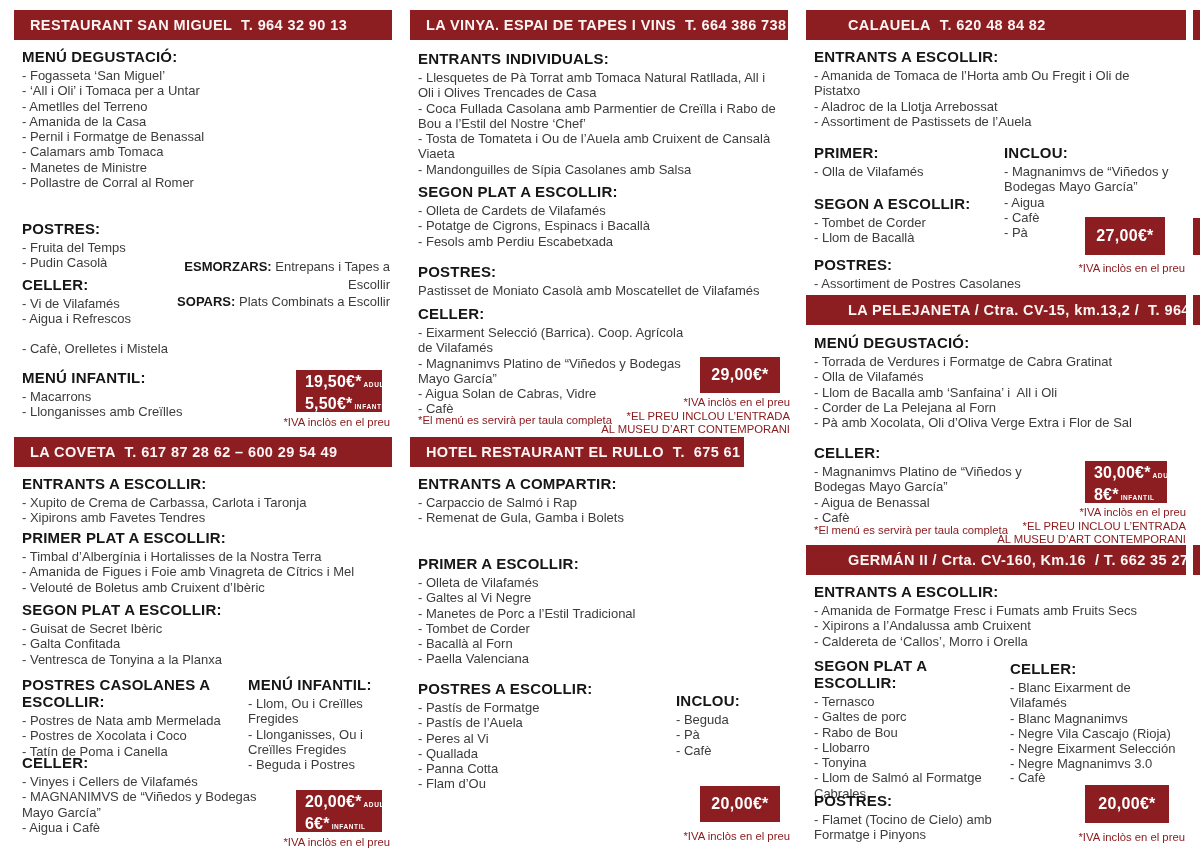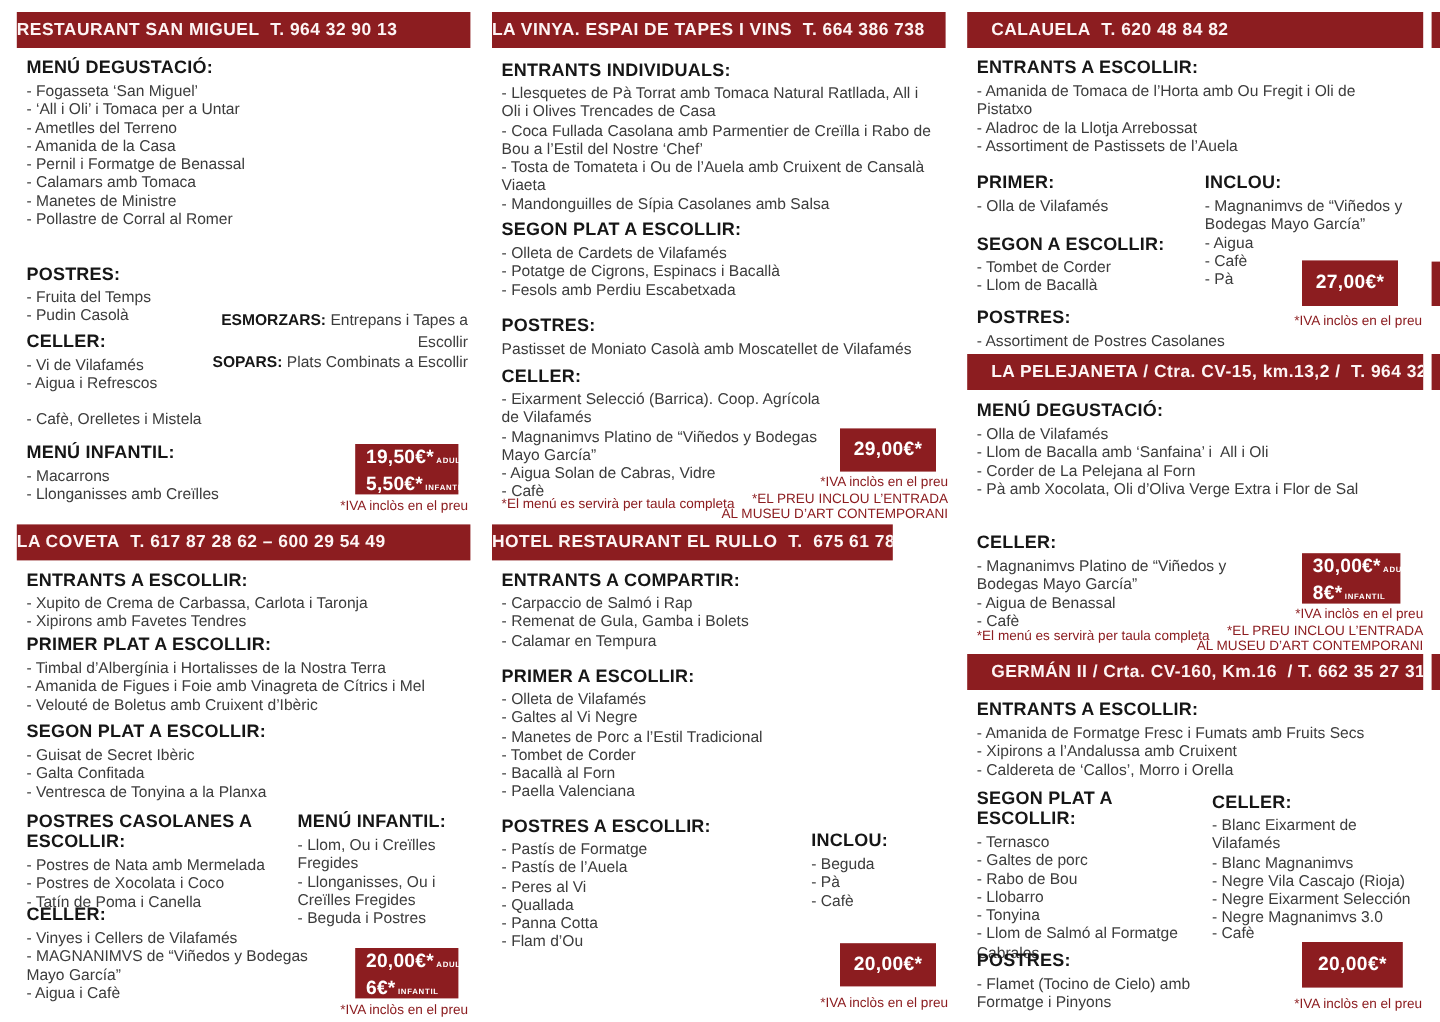--- a/index.html
+++ b/index.html
@@ -1,22 +1,22 @@
 <!DOCTYPE html>
 <html><head>
 <meta charset="utf-8">
 <style>
   :root{ --maroon:#8c1d20; --ink:#3c3c3c; --head:#161616; }
   html,body{margin:0;padding:0;background:#fff;}
   .page{position:relative;width:1200px;height:852px;background:#fff;overflow:hidden;
         font-family:"Liberation Sans",sans-serif;}
   .bar{position:absolute;height:30px;background:var(--maroon);color:#fdf4f4;
        font-size:14.5px;font-weight:600;letter-spacing:.4px;line-height:30px;
-       box-sizing:border-box;white-space:nowrap;overflow:hidden;}
-  .bar.c3{padding-left:20px;}
+       padding-left:16px;box-sizing:border-box;white-space:nowrap;overflow:hidden;}
+  .bar.c3{padding-left:42px;}
   .blk{position:absolute;}
   .h{font-size:15px;font-weight:700;color:var(--head);letter-spacing:.2px;
      line-height:17px;margin-bottom:3px;}
   .items div{font-size:13px;color:var(--ink);line-height:15.3px;}
   .plain{font-size:13px;color:var(--ink);line-height:15.3px;}
   .duo{position:absolute;text-align:right;font-size:13px;color:var(--ink);line-height:17.5px;}
   .duo b{color:var(--head);font-weight:700;}
   .price{position:absolute;background:var(--maroon);color:#fff;box-sizing:border-box;padding-top:3px;}
   .price .row{font-size:16px;font-weight:600;line-height:18.5px;padding-left:9px;letter-spacing:.2px;white-space:nowrap;}
   .price.single{display:flex;align-items:center;justify-content:center;padding-top:0;
@@ -179,21 +179,20 @@
     <div>AL MUSEU D’ART CONTEMPORANI</div>
   </div>
 
   <div class="bar" style="left:410px;top:437px;width:334px">HOTEL RESTAURANT EL RULLO&nbsp; T.&nbsp; 675 61 78 58</div>
 
   <div class="blk" style="left:418px;top:475px;width:365px">
     <div class="h">ENTRANTS A COMPARTIR:</div>
     <div class="items">
         <div>- Carpaccio de Salmó i Rap</div>
         <div>- Remenat de Gula, Gamba i Bolets</div>
-        <div>- Calamar en Tempura</div>
       </div>
   </div>
   <div class="blk" style="left:418px;top:555px;width:365px">
     <div class="h">PRIMER A ESCOLLIR:</div>
     <div class="items">
         <div>- Olleta de Vilafamés</div>
         <div>- Galtes al Vi Negre</div>
         <div>- Manetes de Porc a l’Estil Tradicional</div>
         <div>- Tombet de Corder</div>
         <div>- Bacallà al Forn</div>
@@ -265,20 +264,21 @@
   <div class="price single" style="left:1085px;top:217px;width:80px;height:38px">
     <span>27,00€*</span>
   </div>
   <div class="fn r" style="left:1045px;top:262px;width:140px">*IVA inclòs en el preu</div>
 
   <div class="bar c3" style="left:806px;top:295px;width:380px">LA PELEJANETA / Ctra. CV-15, km.13,2 /&nbsp; T. 964 32 00 75</div>
 
   <div class="blk" style="left:814px;top:334px;width:372px">
     <div class="h">MENÚ DEGUSTACIÓ:</div>
     <div class="items">
+        <div>- Torrada de Verdures i Formatge de Cabra Gratinat</div>
         <div>- Olla de Vilafamés</div>
         <div>- Llom de Bacalla amb ‘Sanfaina’ i&nbsp; All i Oli</div>
         <div>- Corder de La Pelejana al Forn</div>
         <div>- Pà amb Xocolata, Oli d’Oliva Verge Extra i Flor de Sal</div>
       </div>
   </div>
   <div class="blk" style="left:814px;top:444px;width:225px">
     <div class="h">CELLER:</div>
     <div class="items">
         <div>- Magnanimvs Platino de “Viñedos y Bodegas Mayo García”</div>

